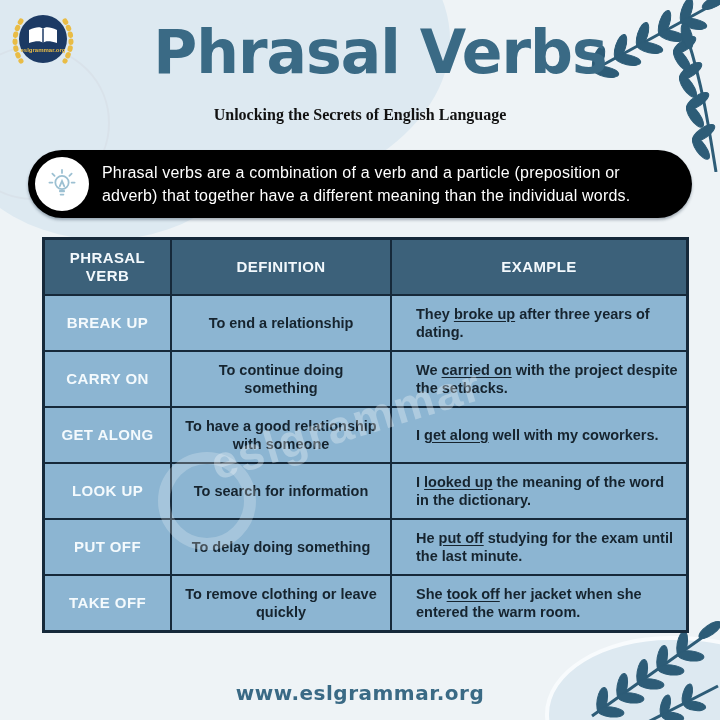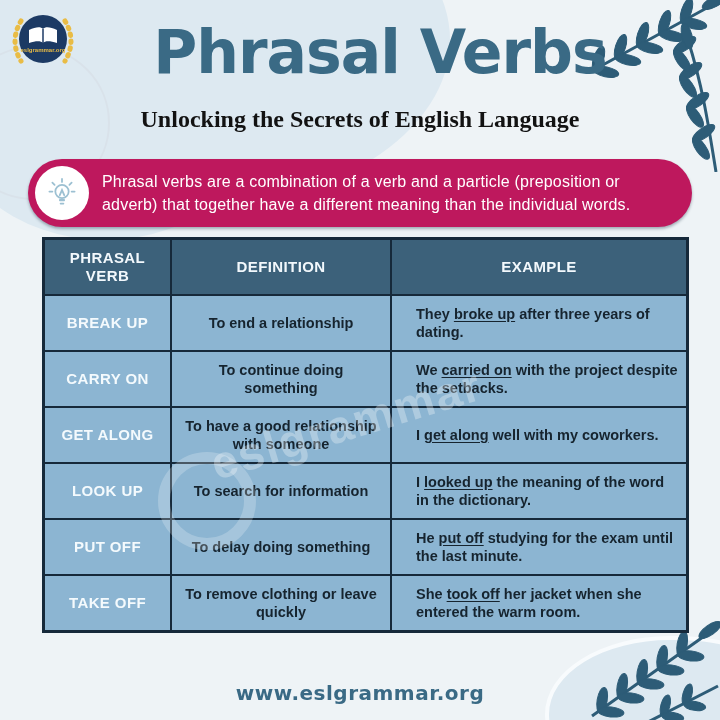--- a/index.html
+++ b/index.html
@@ -19,24 +19,24 @@
   .leaves-br{left:586px;top:596px;width:136px;height:126px;}
 
   
   .logo{position:absolute;left:10px;top:8px;width:66px;height:66px;z-index:3;}
 
   
   .title{position:absolute;left:0;top:21px;width:720px;text-align:center;
     font-family:"DejaVu Sans",sans-serif;font-weight:bold;font-size:60px;line-height:1.05;
     color:#3a6a85;letter-spacing:-1px;z-index:2;margin-left:20px;}
   .subtitle{position:absolute;left:0;top:106px;width:720px;text-align:center;
-    font-family:"Liberation Serif",serif;font-weight:bold;font-size:24px;color:#121212;z-index:2;}
-
-  
-  .banner{position:absolute;left:28px;top:159px;width:664px;height:68px;background:#be185d;
+    font-family:"Liberation Serif",serif;font-weight:bold;font-size:16px;color:#121212;z-index:2;}
+
+  
+  .banner{position:absolute;left:28px;top:150px;width:664px;height:68px;background:#000000;
     border-radius:36px;z-index:2;box-shadow:0 2px 3px rgba(20,40,60,.35);display:flex;align-items:center;}
   .banner-bulb{position:absolute;left:7px;top:7px;width:54px;height:54px;background:#ffffff;
     border-radius:50%;display:flex;align-items:center;justify-content:center;}
   .banner-text{margin-left:74px;margin-right:18px;color:#ffffff;font-size:16px;line-height:1.45;
     font-weight:500;letter-spacing:.2px;}
 
   
   .ptable{position:absolute;left:42px;top:237px;z-index:1;display:grid;
     grid-template-columns:125px 218px 294px;grid-auto-rows:54px;
     background:#16293a;border:3px solid #16293a;gap:2px;}

